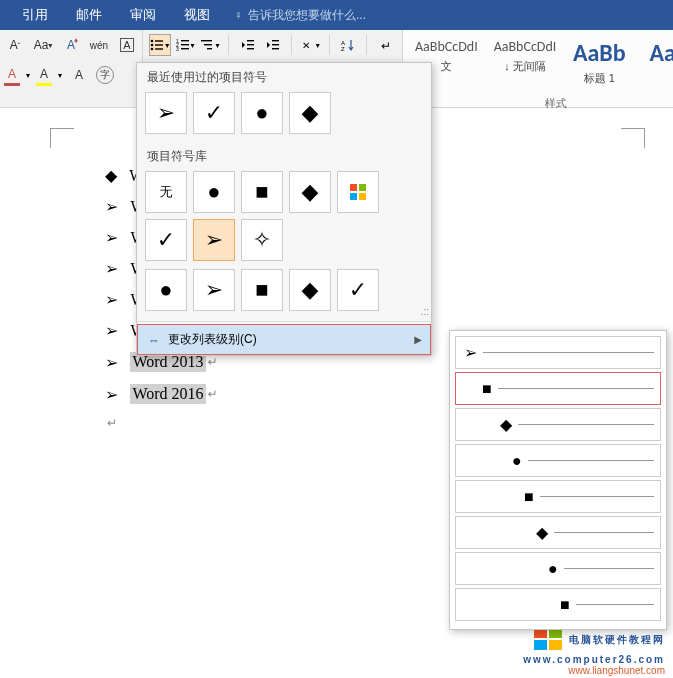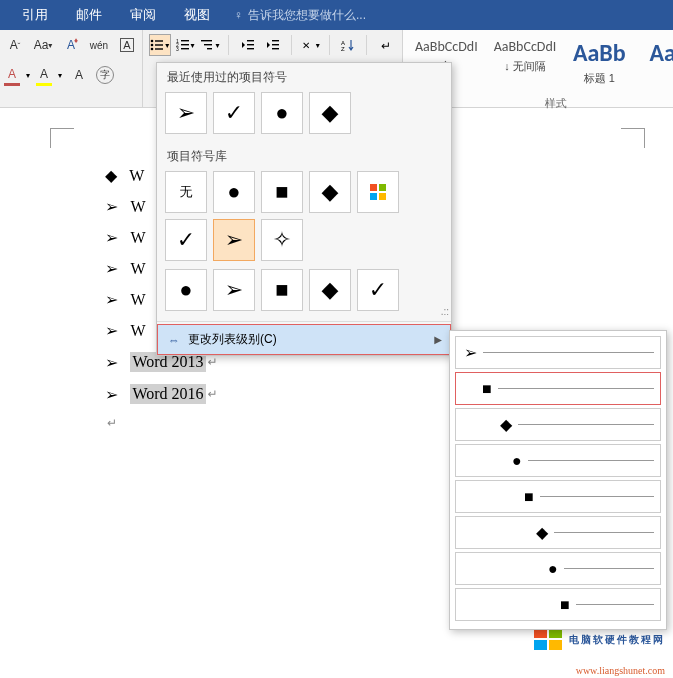--- a/index.html
+++ b/index.html
@@ -35,21 +35,21 @@
 .styles-cap { font-size: 11px; color: #666; text-align: center; margin-top: 6px; }
 .page-edge-tl { position: absolute; top: 128px; left: 50px; width: 24px; height: 20px; border-left: 1px solid #999; border-top: 1px solid #999; }
 .page-edge-tr { position: absolute; top: 128px; right: 28px; width: 24px; height: 20px; border-right: 1px solid #999; border-top: 1px solid #999; }
 
 .doc-list { position: absolute; top: 166px; left: 105px; font-family: serif; font-size: 16px; }
 .doc-line { display: flex; align-items: center; margin-bottom: 12px; }
 .doc-bullet { margin-right: 12px; }
 .doc-text-sel { background: #d0d0d0; padding: 1px 2px; }
 .ret { color: #888; font-size: 12px; margin-left: 2px; }
 
-.bullet-menu { position: absolute; top: 62px; left: 156px; width: 296px; background: #f6f6f6; border: 1px solid #c6c6c6; box-shadow: 2px 2px 8px rgba(0,0,0,0.25); z-index: 10; }
+.bullet-menu { position: absolute; top: 62px; left: 136px; width: 296px; background: #f6f6f6; border: 1px solid #c6c6c6; box-shadow: 2px 2px 8px rgba(0,0,0,0.25); z-index: 10; }
 .menu-section-h { font-size: 12px; color: #444; padding: 6px 10px; }
 .bullet-grid { display: flex; flex-wrap: wrap; gap: 6px; padding: 0 8px 8px; }
 .bullet-cell { width: 42px; height: 42px; border: 1px solid #ccc; background: #fff; display: flex; align-items: center; justify-content: center; font-size: 22px; }
 .bullet-cell.none { font-size: 13px; }
 .bullet-cell.sel { border: 1px solid #f2a860; background: #fde3c3; }
 .menu-hr { height: 1px; background: #ddd; margin: 2px 0; }
 .menu-item { display: flex; align-items: center; padding: 6px 10px; font-size: 12px; position: relative; }
 .menu-item.hl { background: #cfe3f7; border: 1px solid #e06060; }
 .menu-item .arrow { position: absolute; right: 8px; font-size: 10px; color: #555; }
 .menu-corner { position: absolute; right: 2px; bottom: 38px; font-size: 10px; color: #888; }
@@ -64,21 +64,21 @@
 .lv-indent-2 { margin-left: 40px; }
 .lv-indent-3 { margin-left: 52px; }
 .lv-indent-4 { margin-left: 64px; }
 .lv-indent-5 { margin-left: 76px; }
 .lv-indent-6 { margin-left: 88px; }
 .lv-indent-7 { margin-left: 100px; }
 
 .watermark { position: absolute; bottom: 2px; right: 8px; font-size: 10px; text-align: right; }
 .wm-logo { display: inline-block; width: 34px; height: 28px; vertical-align: middle; }
 .wm1 { color: #2b579a; font-weight: bold; letter-spacing: 2px; }
-.wm2 { color: #d85c2e; font-family: Liberation Serif, serif; }
+.wm2 { color: #d85c2e; }
 
 svg { display: block; }
 </style>
 </head>
 <body>
 
 <div class="titlebar">
   <span class="tab">引用</span>
   <span class="tab">邮件</span>
   <span class="tab">审阅</span>
@@ -374,15 +374,15 @@
 <div class="watermark">
   <span class="wm-logo">
     <svg width="34" height="28" viewBox="0 0 34 28">
         <rect x="2" y="2" width="13" height="10" fill="#f25022"></rect>
         <rect x="17" y="2" width="13" height="10" fill="#7fba00"></rect>
         <rect x="2" y="14" width="13" height="10" fill="#00a4ef"></rect>
         <rect x="17" y="14" width="13" height="10" fill="#ffb900"></rect>
       </svg>
   </span>
   <span class="wm1">电脑软硬件教程网</span><br>
-  <br>
+  <span class="wm1">www.computer26.com</span><br>
   <span class="wm2">www.liangshunet.com</span>
 </div>
 
 </body></html>

